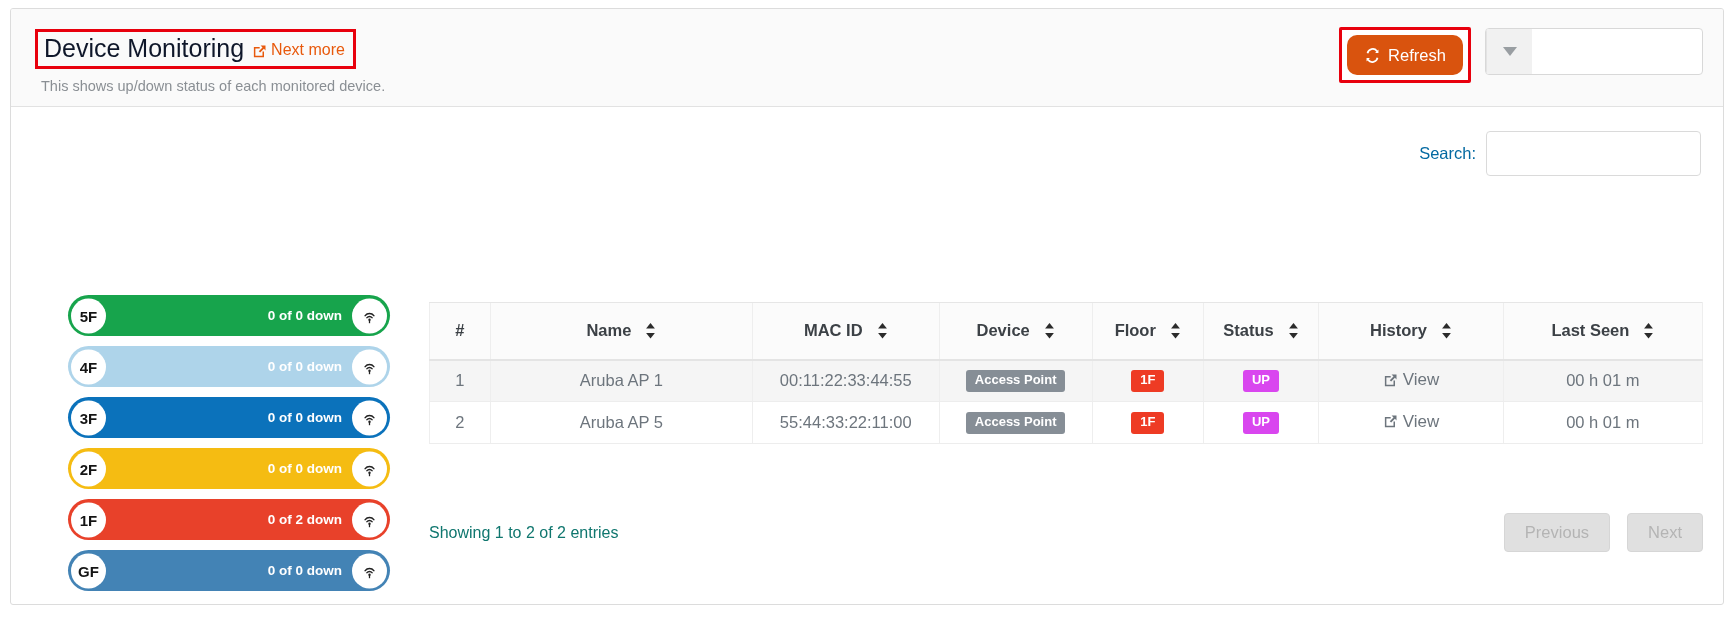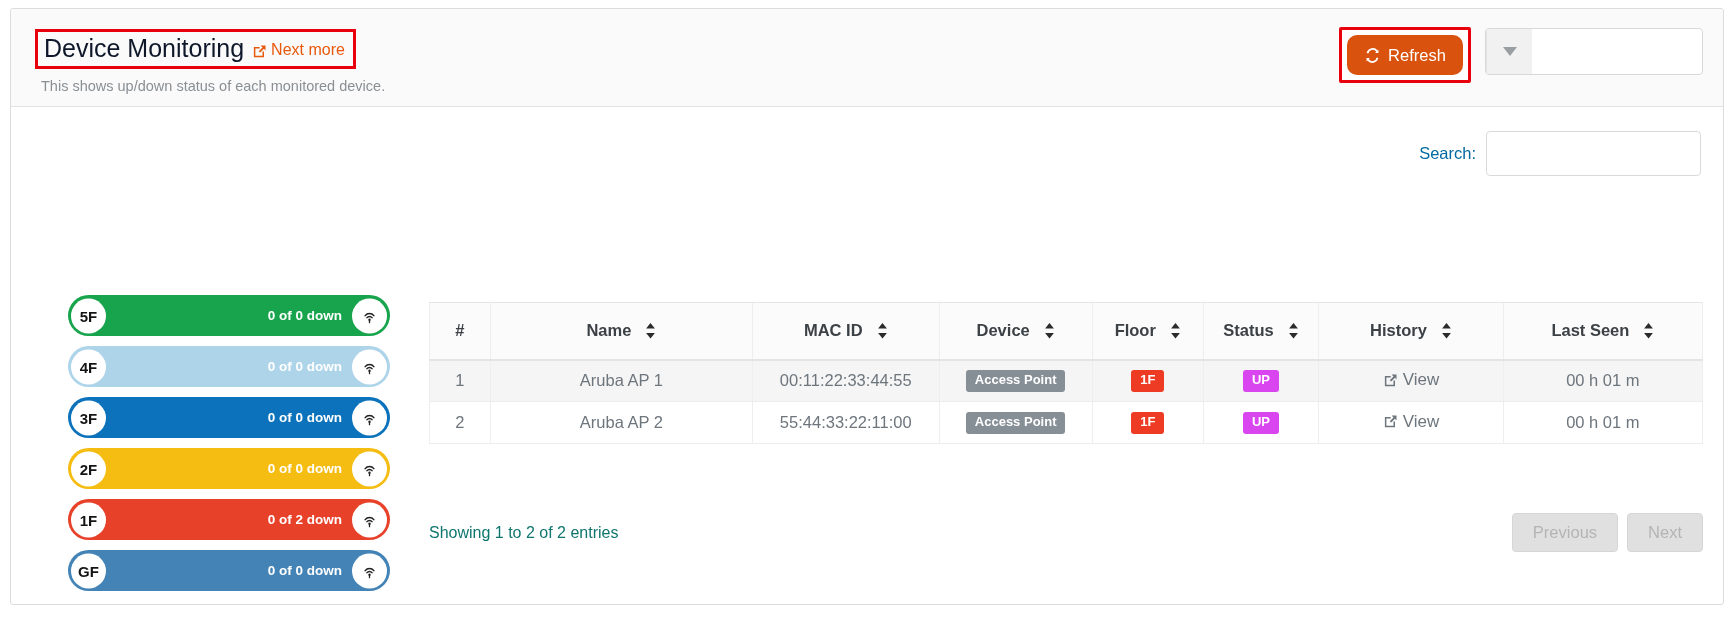--- a/index.html
+++ b/index.html
@@ -275,21 +275,21 @@
 
   .tbl-foot {
     position: absolute;
     left: 418px; top: 406px;
     width: 1274px;
     display: flex;
     align-items: center;
     justify-content: space-between;
   }
   .showing { font-size: 16px; color: #0f766e; }
-  .pager { display: flex; gap: 9px; }
+  .pager { display: flex; gap: 17px; }
   .pg-btn {
     background: #e0e0e0;
     border: 1px solid #d6d6d6;
     border-radius: 4px;
     color: #b4b4b4;
     font-size: 16.5px;
     padding: 9px 20px;
     cursor: default;
     font-family: inherit;
   }
@@ -548,21 +548,21 @@
                       <path d="M9.2 1.6H14.4V6.8l-1.7-1.7-4 4-1.5-1.5 4-4z" fill="#6d757d"></path>
                     </svg>
                   </span>
                   <span>View</span>
                 </a>
               </td>
               <td>00 h 01 m</td>
             </tr>
             <tr class="even">
               <td>2</td>
-              <td>Aruba AP 2</td>
+              <td>Aruba AP 5</td>
               <td>55:44:33:22:11:00</td>
               <td>
                 <span class="badge badge-device">Access Point</span>
               </td>
               <td>
                 <span class="badge badge-floor">1F</span>
               </td>
               <td>
                 <span class="badge badge-status">UP</span>
               </td>

